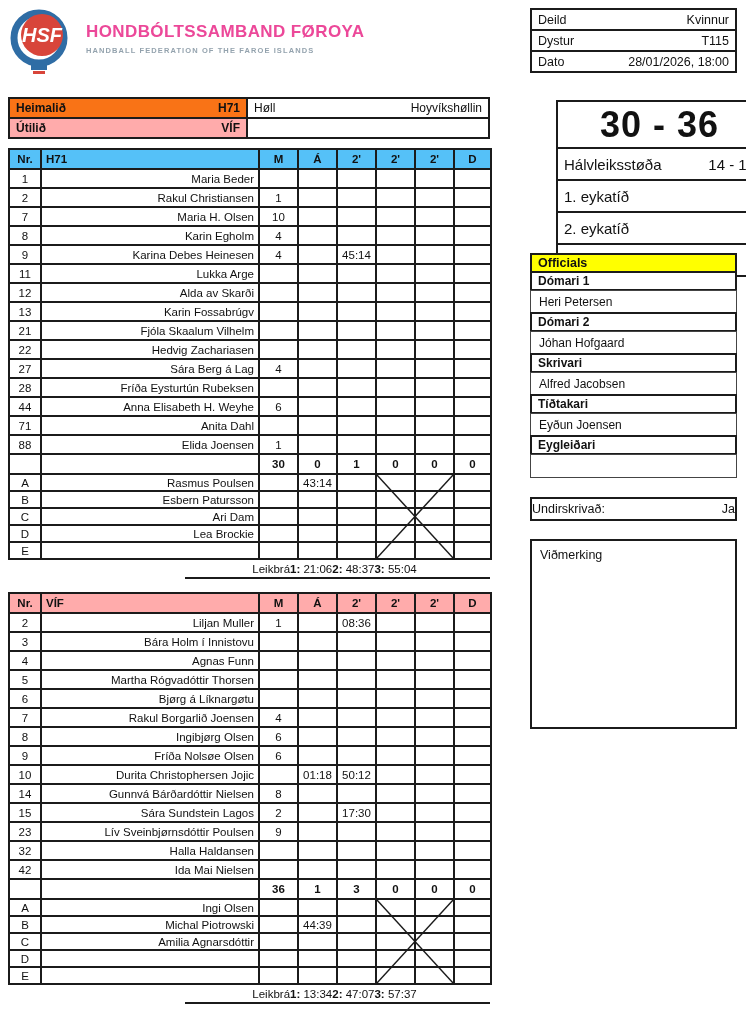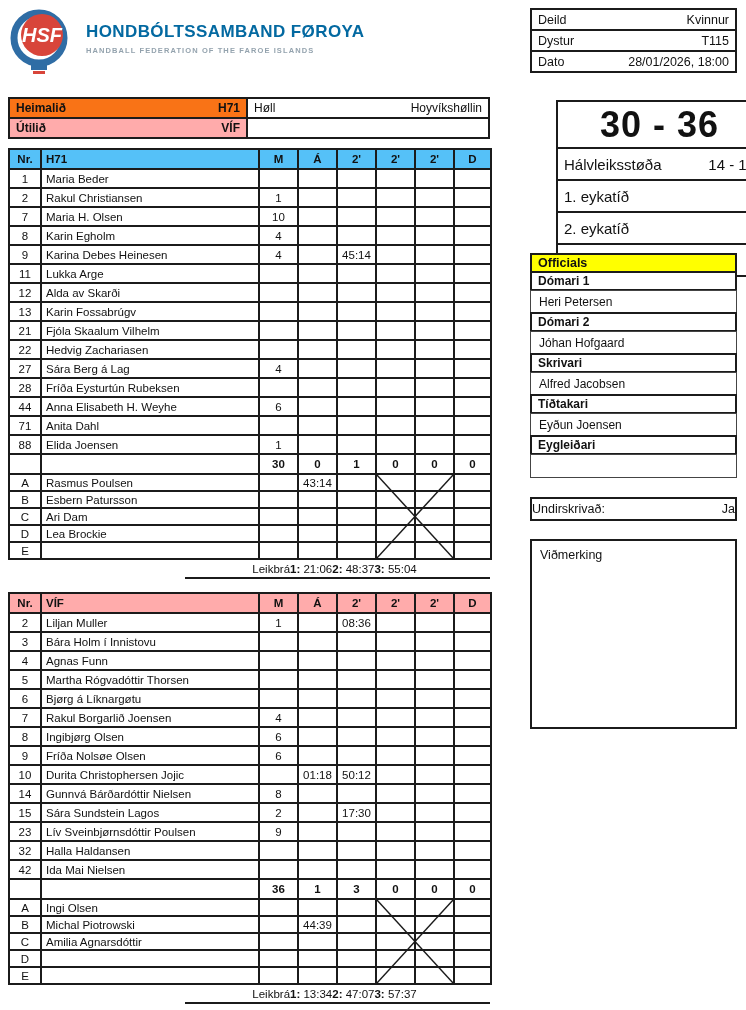--- a/index.html
+++ b/index.html
@@ -2,21 +2,21 @@
 <html><head>
 <meta charset="utf-8">
 <style>
   html,body { margin:0; padding:0; background:#fff; }
   body { font-family:"Liberation Sans","DejaVu Sans",sans-serif; color:#111; }
   .page { position:relative; width:746px; height:1010px; background:#fff; overflow:hidden; }
 
   
   .logo-block { position:absolute; left:10px; top:8px; display:flex; align-items:flex-start; gap:14px; }
   .logo-text { padding-top:14px; }
-  .logo-title { font-size:17px; font-weight:bold; color:#0369a1; letter-spacing:.4px; }
+  .logo-title { font-size:17px; font-weight:bold; color:#ec4899; letter-spacing:.4px; }
   .logo-sub { font-size:7.5px; font-weight:bold; color:#94a3ae; letter-spacing:1.1px; margin-top:4px; }
 
   
   .info-box { position:absolute; left:530px; top:8px; width:207px; }
   .info-row { box-sizing:border-box; border:2px solid #1b1b1b; height:23px; display:flex; justify-content:space-between; align-items:center; padding:0 6px; font-size:12.5px; background:#fff; }
   .info-row + .info-row { margin-top:-2px; }
 
   
   .match-header { position:absolute; left:8px; top:97px; width:482px; }
   .mh-row { display:flex; }
@@ -34,21 +34,21 @@
   table.roster { border-collapse:collapse; table-layout:fixed; width:482px; }
   .roster th, .roster td { border:2px solid #1b1b1b; padding:0 4px; font-size:11.5px; overflow:hidden; white-space:nowrap; background-clip:padding-box; }
   .roster thead tr { height:20px; }
   .roster thead th { font-weight:bold; text-align:center; }
   .roster thead th.tname { text-align:left; }
   thead.home-head th { background:#55c1f8; }
   thead.away-head th { background:#ffabab; }
   tr.player-row { height:19px; }
   tr.official-row { height:17px; }
   td.c { text-align:center; }
-  td.l { text-align:left; }
+  td.l { text-align:right; }
   tr.totals { height:20px; }
   tr.totals td { font-weight:bold; text-align:center; }
   .xmark { position:absolute; pointer-events:none; }
 
   
   .leikbra { box-sizing:border-box; margin-left:177px; width:305px; border-bottom:2px solid #1b1b1b; display:flex; justify-content:center; align-items:baseline; padding:3px 10px 2px 4px; font-size:11.5px; }
   .leikbra .bl { font-weight:bold; }
 
   
   .score-box { position:absolute; left:556px; top:100px; width:207px; }

